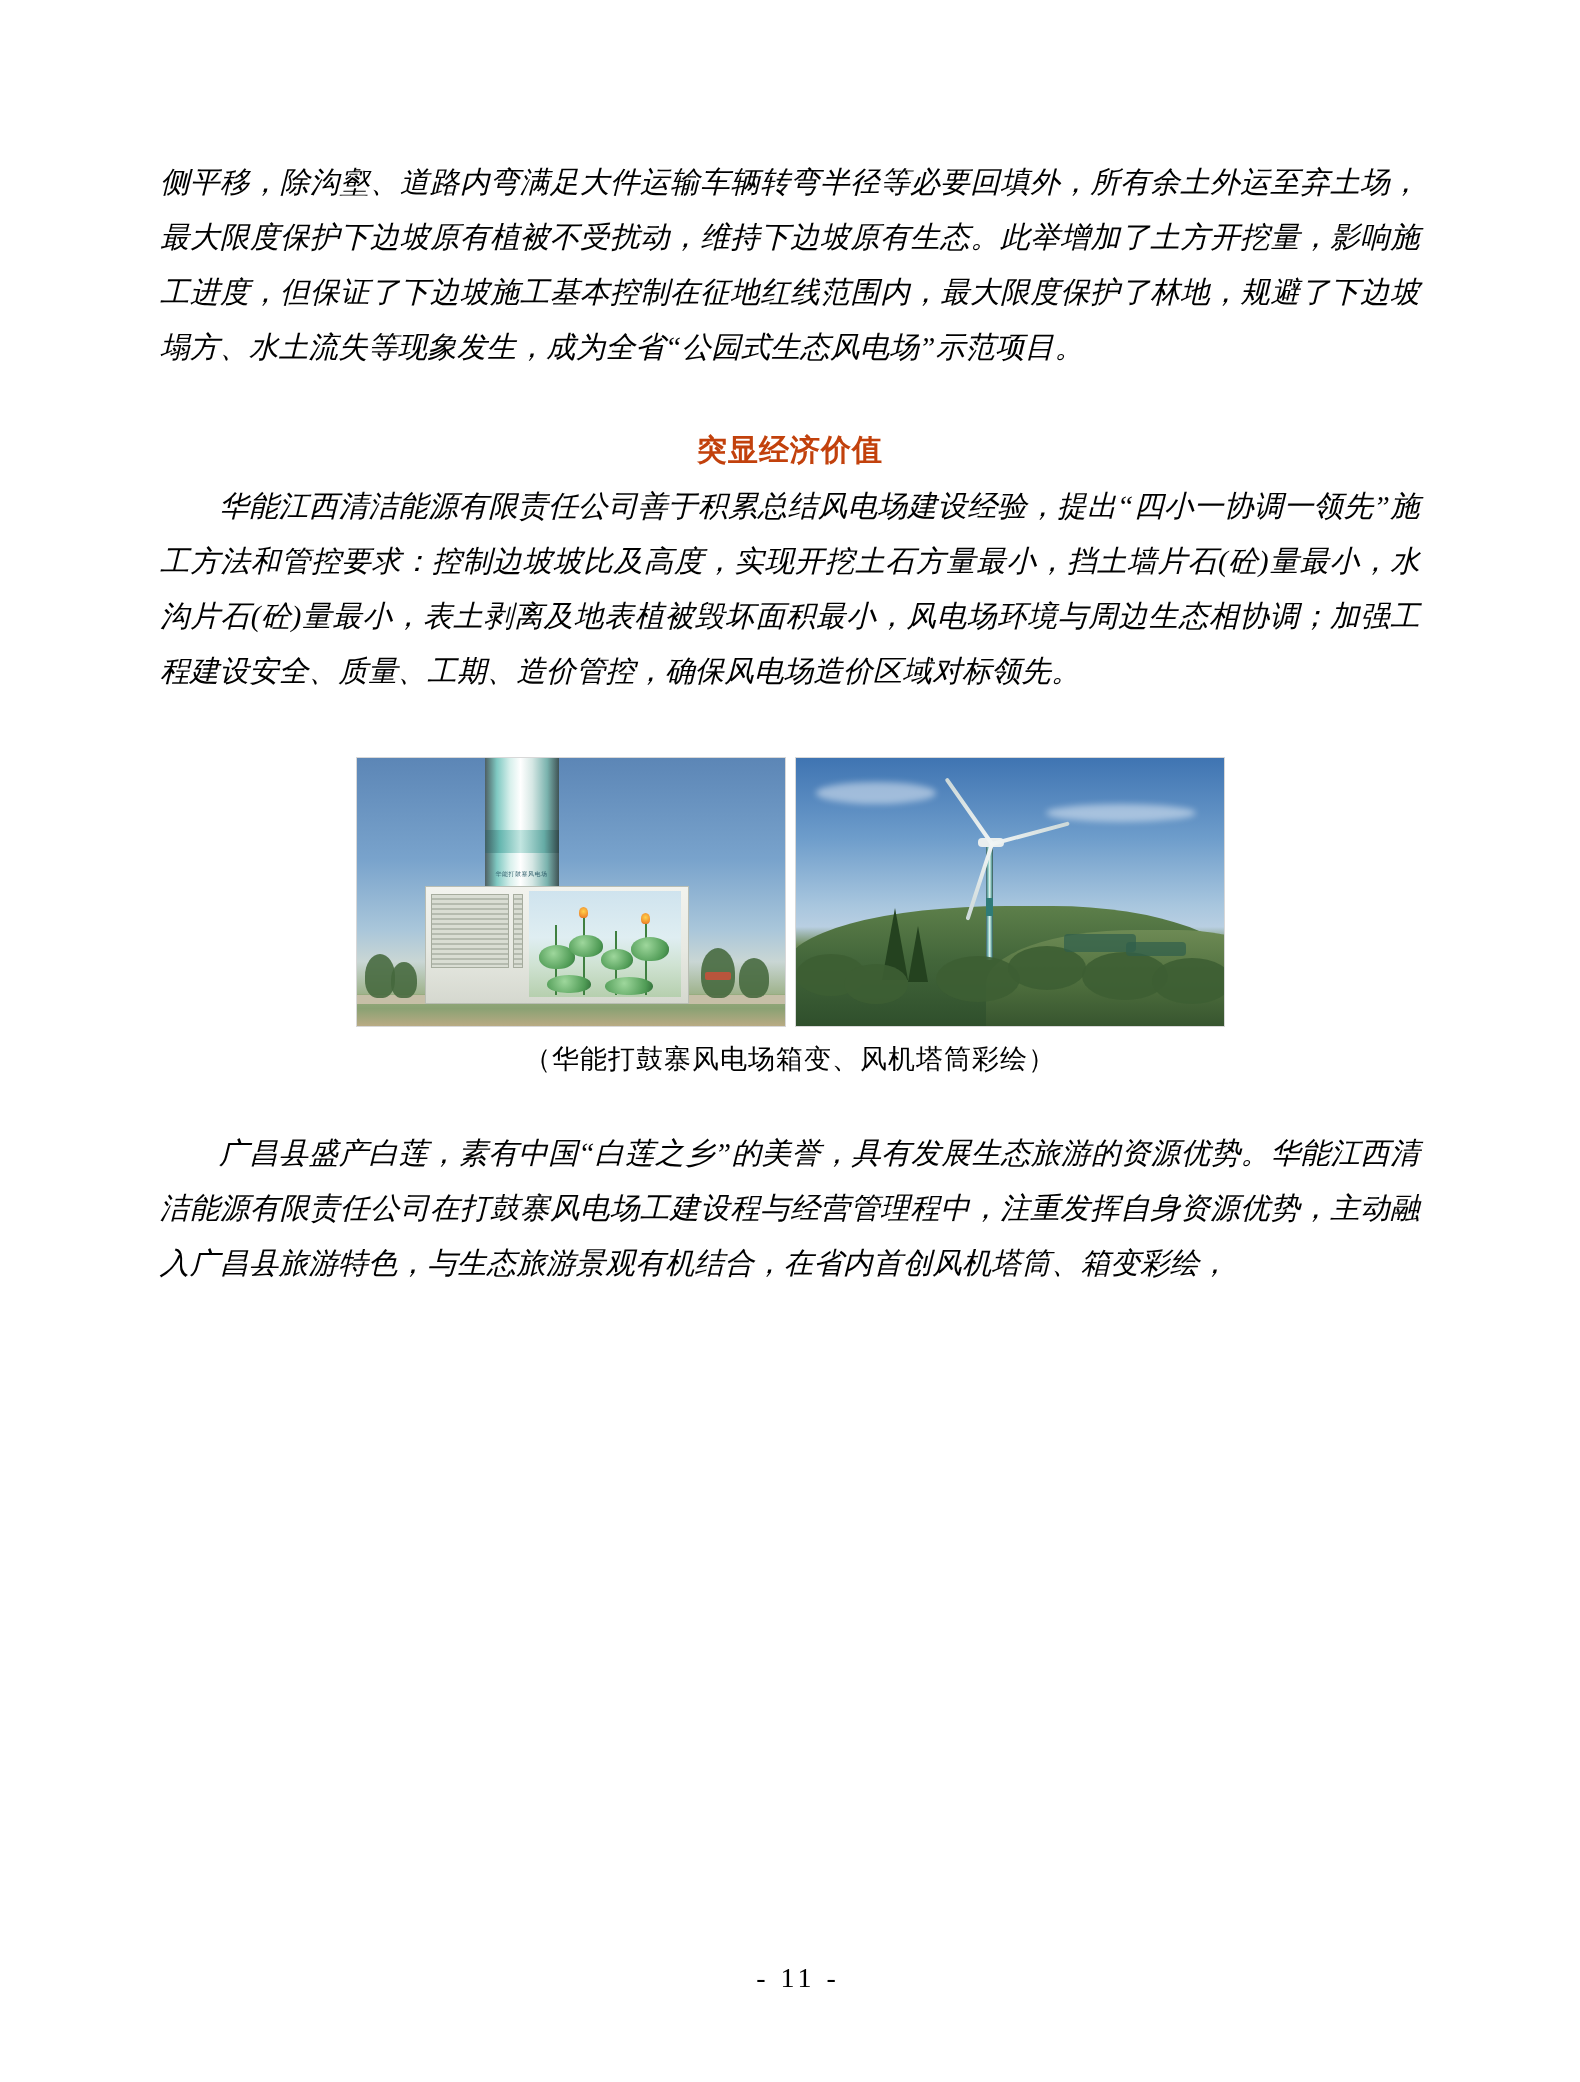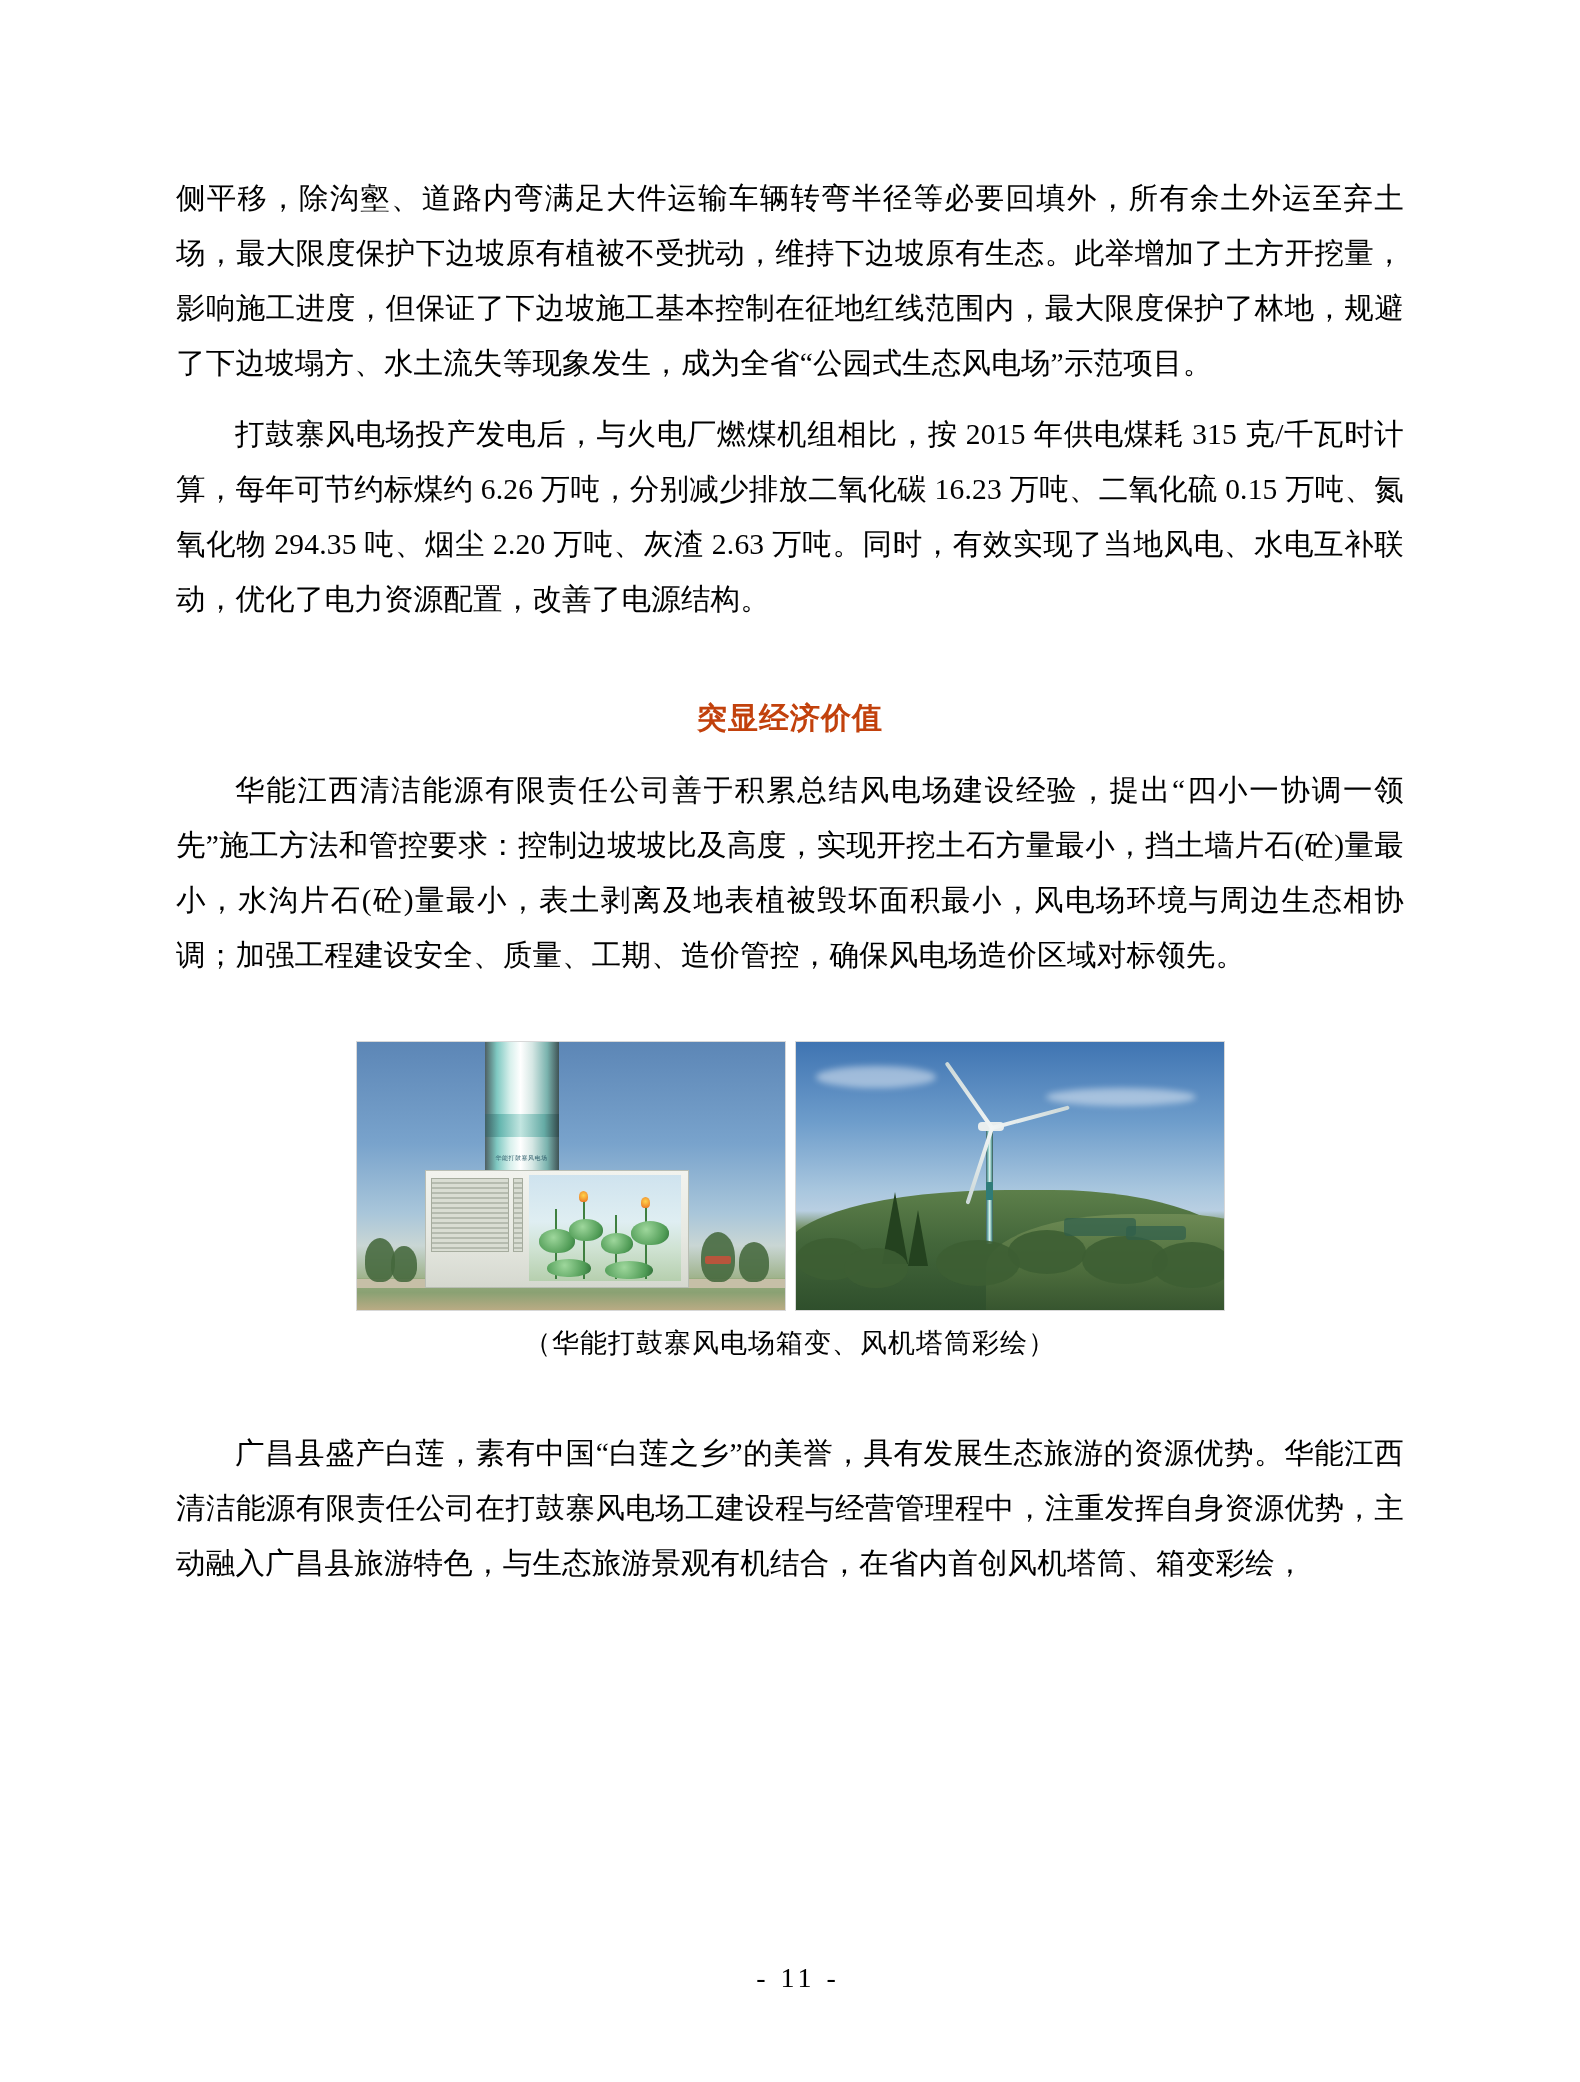--- a/index.html
+++ b/index.html
@@ -21,23 +21,24 @@
     height: 2082px;
     background: #ffffff;
     box-sizing: border-box;
     padding: 155px 160px 0 160px;
   }
   .body-text {
     font-size: 29.5px;
     line-height: 55px;
     text-align: justify;
     text-justify: inter-ideograph;
-    margin: 16px;
+    margin: 0;
     letter-spacing: 0.2px;
     text-indent: 0;
+    font-style: italic;
   }
   .body-text.indent {
     text-indent: 59px;
   }
   .section-heading {
     color: #c2410c;
     font-family: "DejaVu Sans", "Liberation Sans", sans-serif;
     font-weight: bold;
     font-size: 30px;
     text-align: center;
@@ -250,21 +251,20 @@
     letter-spacing: 4px;
   }
 </style>
 </head>
 <body>
 
 <div class="page">
 
   <p class="body-text">侧平移，除沟壑、道路内弯满足大件运输车辆转弯半径等必要回填外，所有余土外运至弃土场，最大限度保护下边坡原有植被不受扰动，维持下边坡原有生态。此举增加了土方开挖量，影响施工进度，但保证了下边坡施工基本控制在征地红线范围内，最大限度保护了林地，规避了下边坡塌方、水土流失等现象发生，成为全省“公园式生态风电场”示范项目。</p>
 
-  <p class="body-text indent">打鼓寨风电场投产发电后，与火电厂燃煤机组相比，按 2015 年供电煤耗 315 克/千瓦时计算，每年可节约标煤约 6.26 万吨，分别减少排放二氧化碳 16.23 万吨、二氧化硫 0.15 万吨、氮氧化物 294.35 吨、烟尘 2.20 万吨、灰渣 2.63 万吨。同时，有效实现了当地风电、水电互补联动，优化了电力资源配置，改善了电源结构。</p>
 
   <div class="gap-before-heading"></div>
 
   <h2 class="section-heading">突显经济价值</h2>
 
   <div class="gap-after-heading"></div>
 
   <p class="body-text indent">华能江西清洁能源有限责任公司善于积累总结风电场建设经验，提出“四小一协调一领先”施工方法和管控要求：控制边坡坡比及高度，实现开挖土石方量最小，挡土墙片石(砼)量最小，水沟片石(砼)量最小，表土剥离及地表植被毁坏面积最小，风电场环境与周边生态相协调；加强工程建设安全、质量、工期、造价管控，确保风电场造价区域对标领先。</p>
 
 

